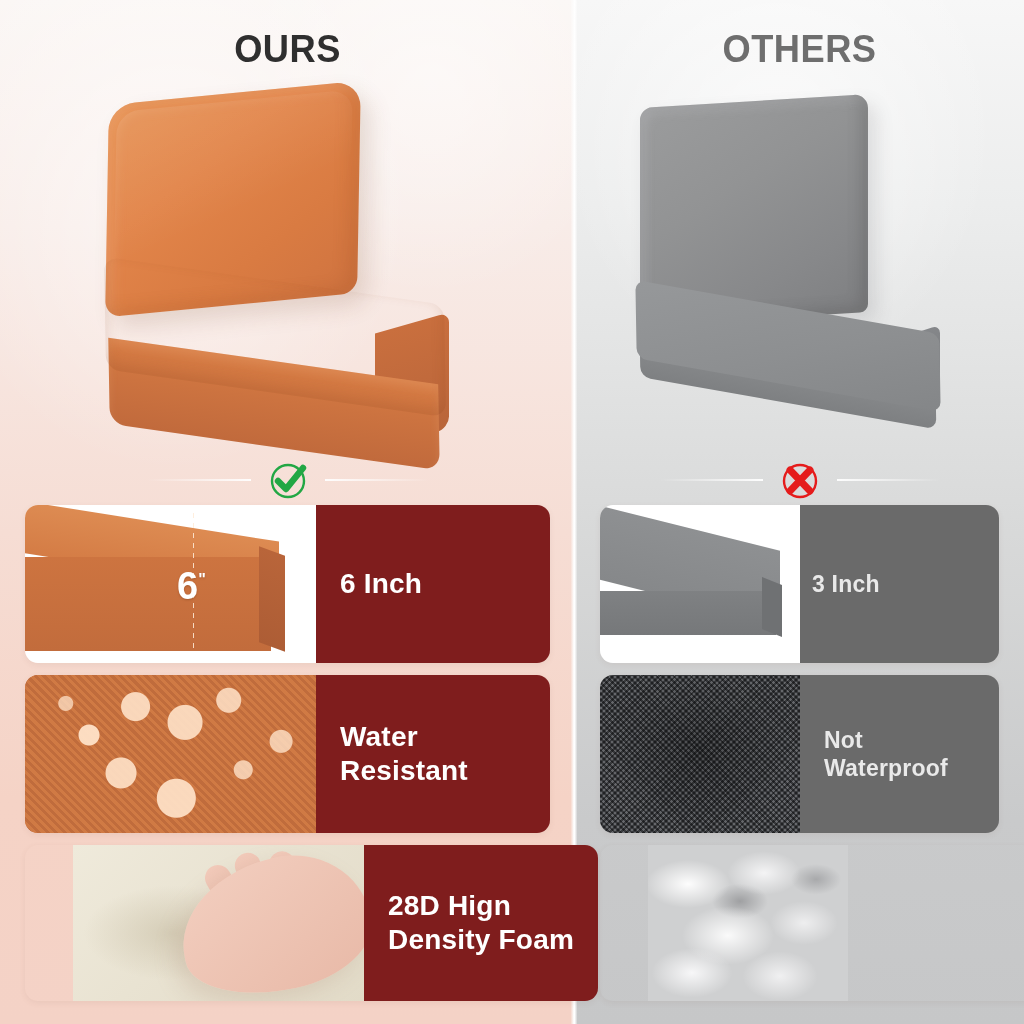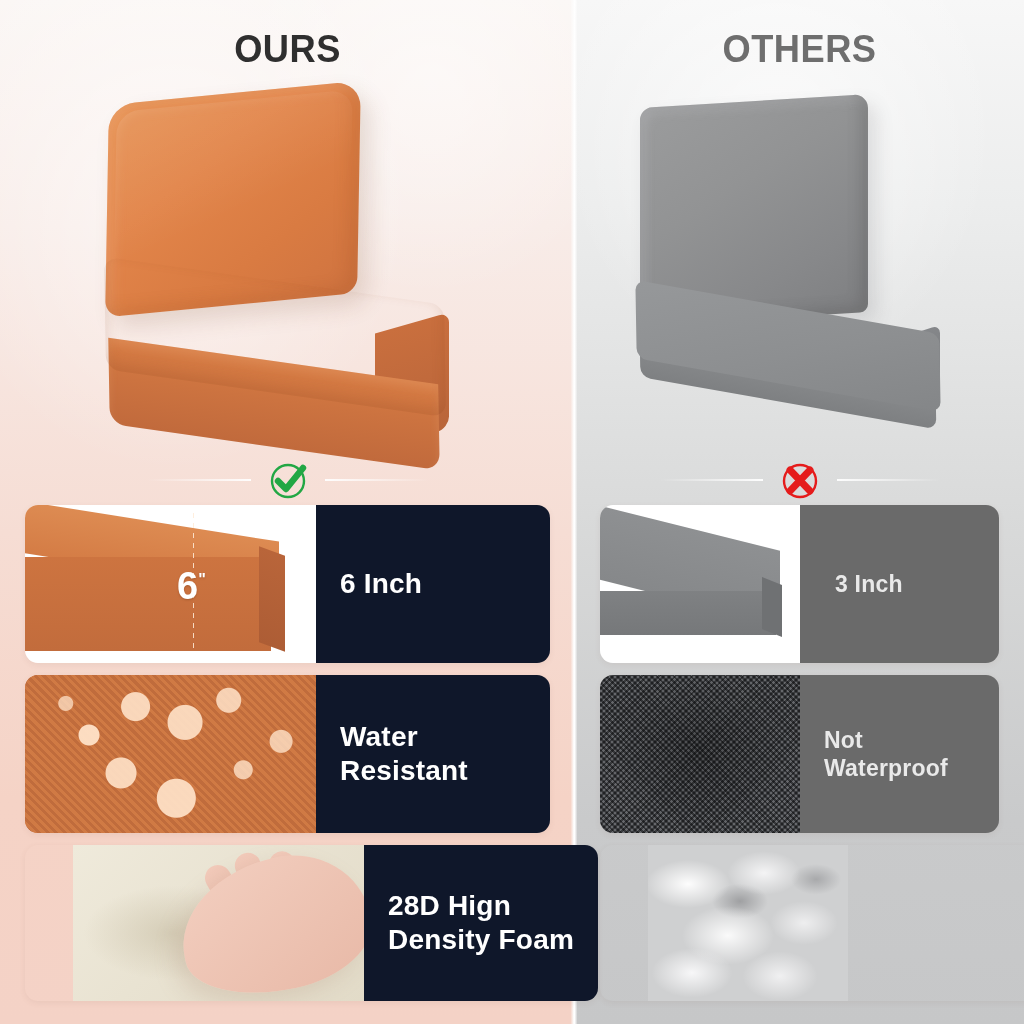--- a/index.html
+++ b/index.html
@@ -119,30 +119,30 @@
   .card-l{left:25px;width:525px;}
   .card-r{left:600px;width:399px;}
   .r1{top:505px;height:158px;}
   .r2{top:675px;height:158px;}
   .r3{top:845px;height:156px;padding-left:48px;}
 
   .card-img{position:relative;overflow:hidden;flex:0 0 auto;}
   .card-l .card-img{width:291px;}
   .card-r .card-img{width:200px;}
   .card-label{flex:1 1 auto;display:flex;align-items:center;}
-  .card-l .card-label{background:#0f172a;}
+  .card-l .card-label{background:#7f1d1d;}
   .card-r .card-label{background:#6a6a6a;}
   .card-label span{
     display:block;padding-left:24px;font-size:28px;font-weight:bold;line-height:1.22;
     letter-spacing:.2px;white-space:pre-line;
   }
   .card-l .card-label span{color:#ffffff;}
   .card-r .card-label span{color:#e9e9e9;}
   .card-r.r1 .card-label span,.card-r.r2 .card-label span,.card-r.r3 .card-label span{font-size:23px;}
-  .card-r.r1 .card-label span{padding-left:35px;}
+  .card-r.r1 .card-label span{padding-left:12px;}
 
   
   .img-thick{
     position:absolute;inset:0;background:#ffffff;
   }
   .img-thick .slab-top{
     position:absolute;left:-6px;top:16px;width:260px;height:52px;
     background:linear-gradient(to bottom,#dd8b52,#d47c45);
     transform:skewY(9deg);
   }

